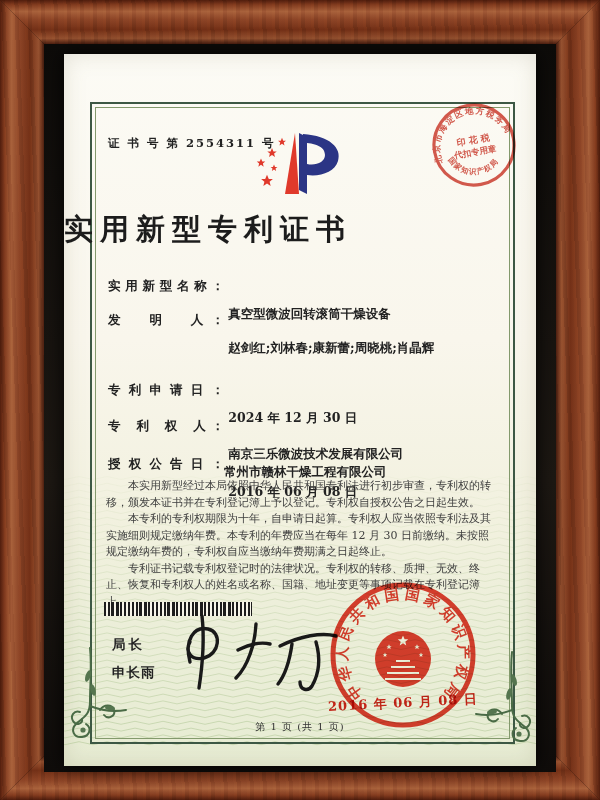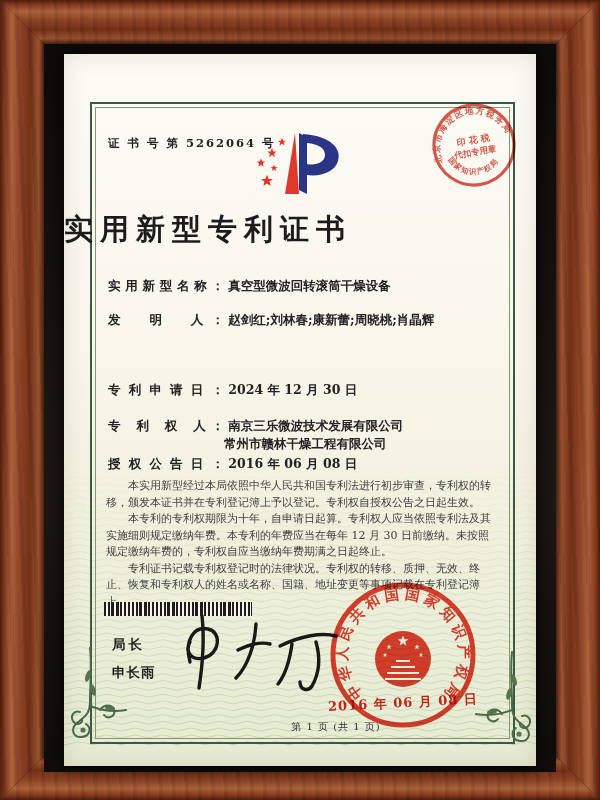--- a/index.html
+++ b/index.html
@@ -29,35 +29,35 @@
   .waves{position:absolute;left:0;top:420px;width:472px;height:272px;overflow:hidden;}
   .border-box{position:absolute;left:26px;top:48px;width:421px;height:638px;
     border:2px solid #3d5844;outline:1px solid #83996c;outline-offset:-6px;}
   
   .certno{position:absolute;left:44px;top:82px;font-size:11.5px;letter-spacing:2px;color:#222;font-weight:600;}
   .logo{position:absolute;left:186px;top:74px;width:100px;height:78px;}
   .doc-title{position:absolute;left:0;top:156px;width:100%;
     font-size:29px;font-weight:700;letter-spacing:7px;color:#1c1c1c;}
   .field-row{position:absolute;left:44px;width:390px;font-size:12.5px;font-weight:600;color:#222;white-space:nowrap;}
   .field-row .lbl{display:inline-block;width:116px;text-align:justify;text-align-last:justify;vertical-align:top;}
-  .field-row .val{display:inline-block;vertical-align:top;}
+  .field-row .val{display:inline-block;vertical-align:top;margin-top:28px;}
   .val2{margin-left:116px;margin-top:1px;}
   .paras{position:absolute;left:42px;top:424px;width:392px;font-size:11px;line-height:16.5px;color:#3e3e3e;font-weight:500;}
   .paras p{margin:0;text-indent:2em;}
   .barcode{position:absolute;left:40px;top:548px;width:148px;height:14px;
     background:repeating-linear-gradient(90deg,#1d1d1d 0 2px,transparent 2px 4px),
                repeating-linear-gradient(90deg,#1d1d1d 0 1px,transparent 1px 7px);
     background-color:#f7f5ea;}
   .sig-title{position:absolute;left:48px;top:582px;font-size:13.5px;font-weight:700;color:#232323;letter-spacing:3px;}
   .sig-name{position:absolute;left:48px;top:610px;font-size:13.5px;font-weight:700;color:#232323;letter-spacing:1px;}
   .signature{position:absolute;left:96px;top:550px;width:190px;height:104px;}
   .seal{position:absolute;left:259px;top:521px;width:160px;height:160px;mix-blend-mode:multiply;opacity:.93;}
   .seal-date{position:absolute;left:239px;top:640px;width:200px;text-align:center;
     font-size:13px;font-weight:700;color:#d5281c;letter-spacing:1px;transform:rotate(-3deg);mix-blend-mode:multiply;}
-  .footer-page{position:absolute;left:0;top:666px;width:472px;text-align:center;font-size:10px;color:#333;letter-spacing:1px;padding-left:36px;}
+  .footer-page{position:absolute;left:0;top:666px;width:472px;text-align:center;font-size:10px;color:#333;letter-spacing:1px;}
   .tax-stamp{position:absolute;left:360px;top:41px;width:100px;height:100px;mix-blend-mode:multiply;opacity:.88;transform:rotate(-10deg);}
   .flourish{position:absolute;width:72px;height:94px;}
   .fl-bl{left:2px;top:592px;}
   .fl-br{left:400px;top:596px;transform:scaleX(-1);}
 </style>
 </head>
 <body>
 
 <div class="frame-side f-top">
     <div class="grain"></div>
@@ -144,21 +144,21 @@
       <path d="M14,66 c-6,-2 -10,4 -7,9 c3,5 10,3 9,-2"></path>
     </g>
     <g fill="#55754f">
       <ellipse cx="22" cy="30" rx="2.5" ry="6" transform="rotate(18 22 30)"></ellipse>
       <ellipse cx="27" cy="44" rx="2.5" ry="6" transform="rotate(-14 27 44)"></ellipse>
       <ellipse cx="44" cy="62" rx="5" ry="2.3" transform="rotate(8 44 62)"></ellipse>
       <circle cx="17" cy="84" r="2.6"></circle>
     </g>
   </svg>
 
-  <div class="certno">证 书 号 第 5262064 号</div>
+  <div class="certno">证 书 号 第 2554311 号</div>
 
   <svg class="logo" viewBox="0 0 100 78">
     <defs>
       <path id="st" d="M0,-10 L2.9,-3.1 L9.5,-3.1 L4.2,1.2 L5.9,8.1 L0,4 L-5.9,8.1 L-4.2,1.2 L-9.5,-3.1 L-2.9,-3.1 Z"></path>
     </defs>
     <path d="M53,6 C80,8 92,20 88,33 C85,44 70,49 57,47 L57,36 C66,38 75,34 75,27 C75,18 64,15 53,15 Z" fill="#2b3585"></path>
     <path d="M49,5 L57,9 L57,66 L49,62 Z" fill="#2b3585"></path>
     <path d="M35,66 L45,5 L49,66 Z" fill="#e0392b"></path>
     <g fill="#e0392b">
       <use href="#st" transform="translate(32,14) scale(0.42)"></use>

